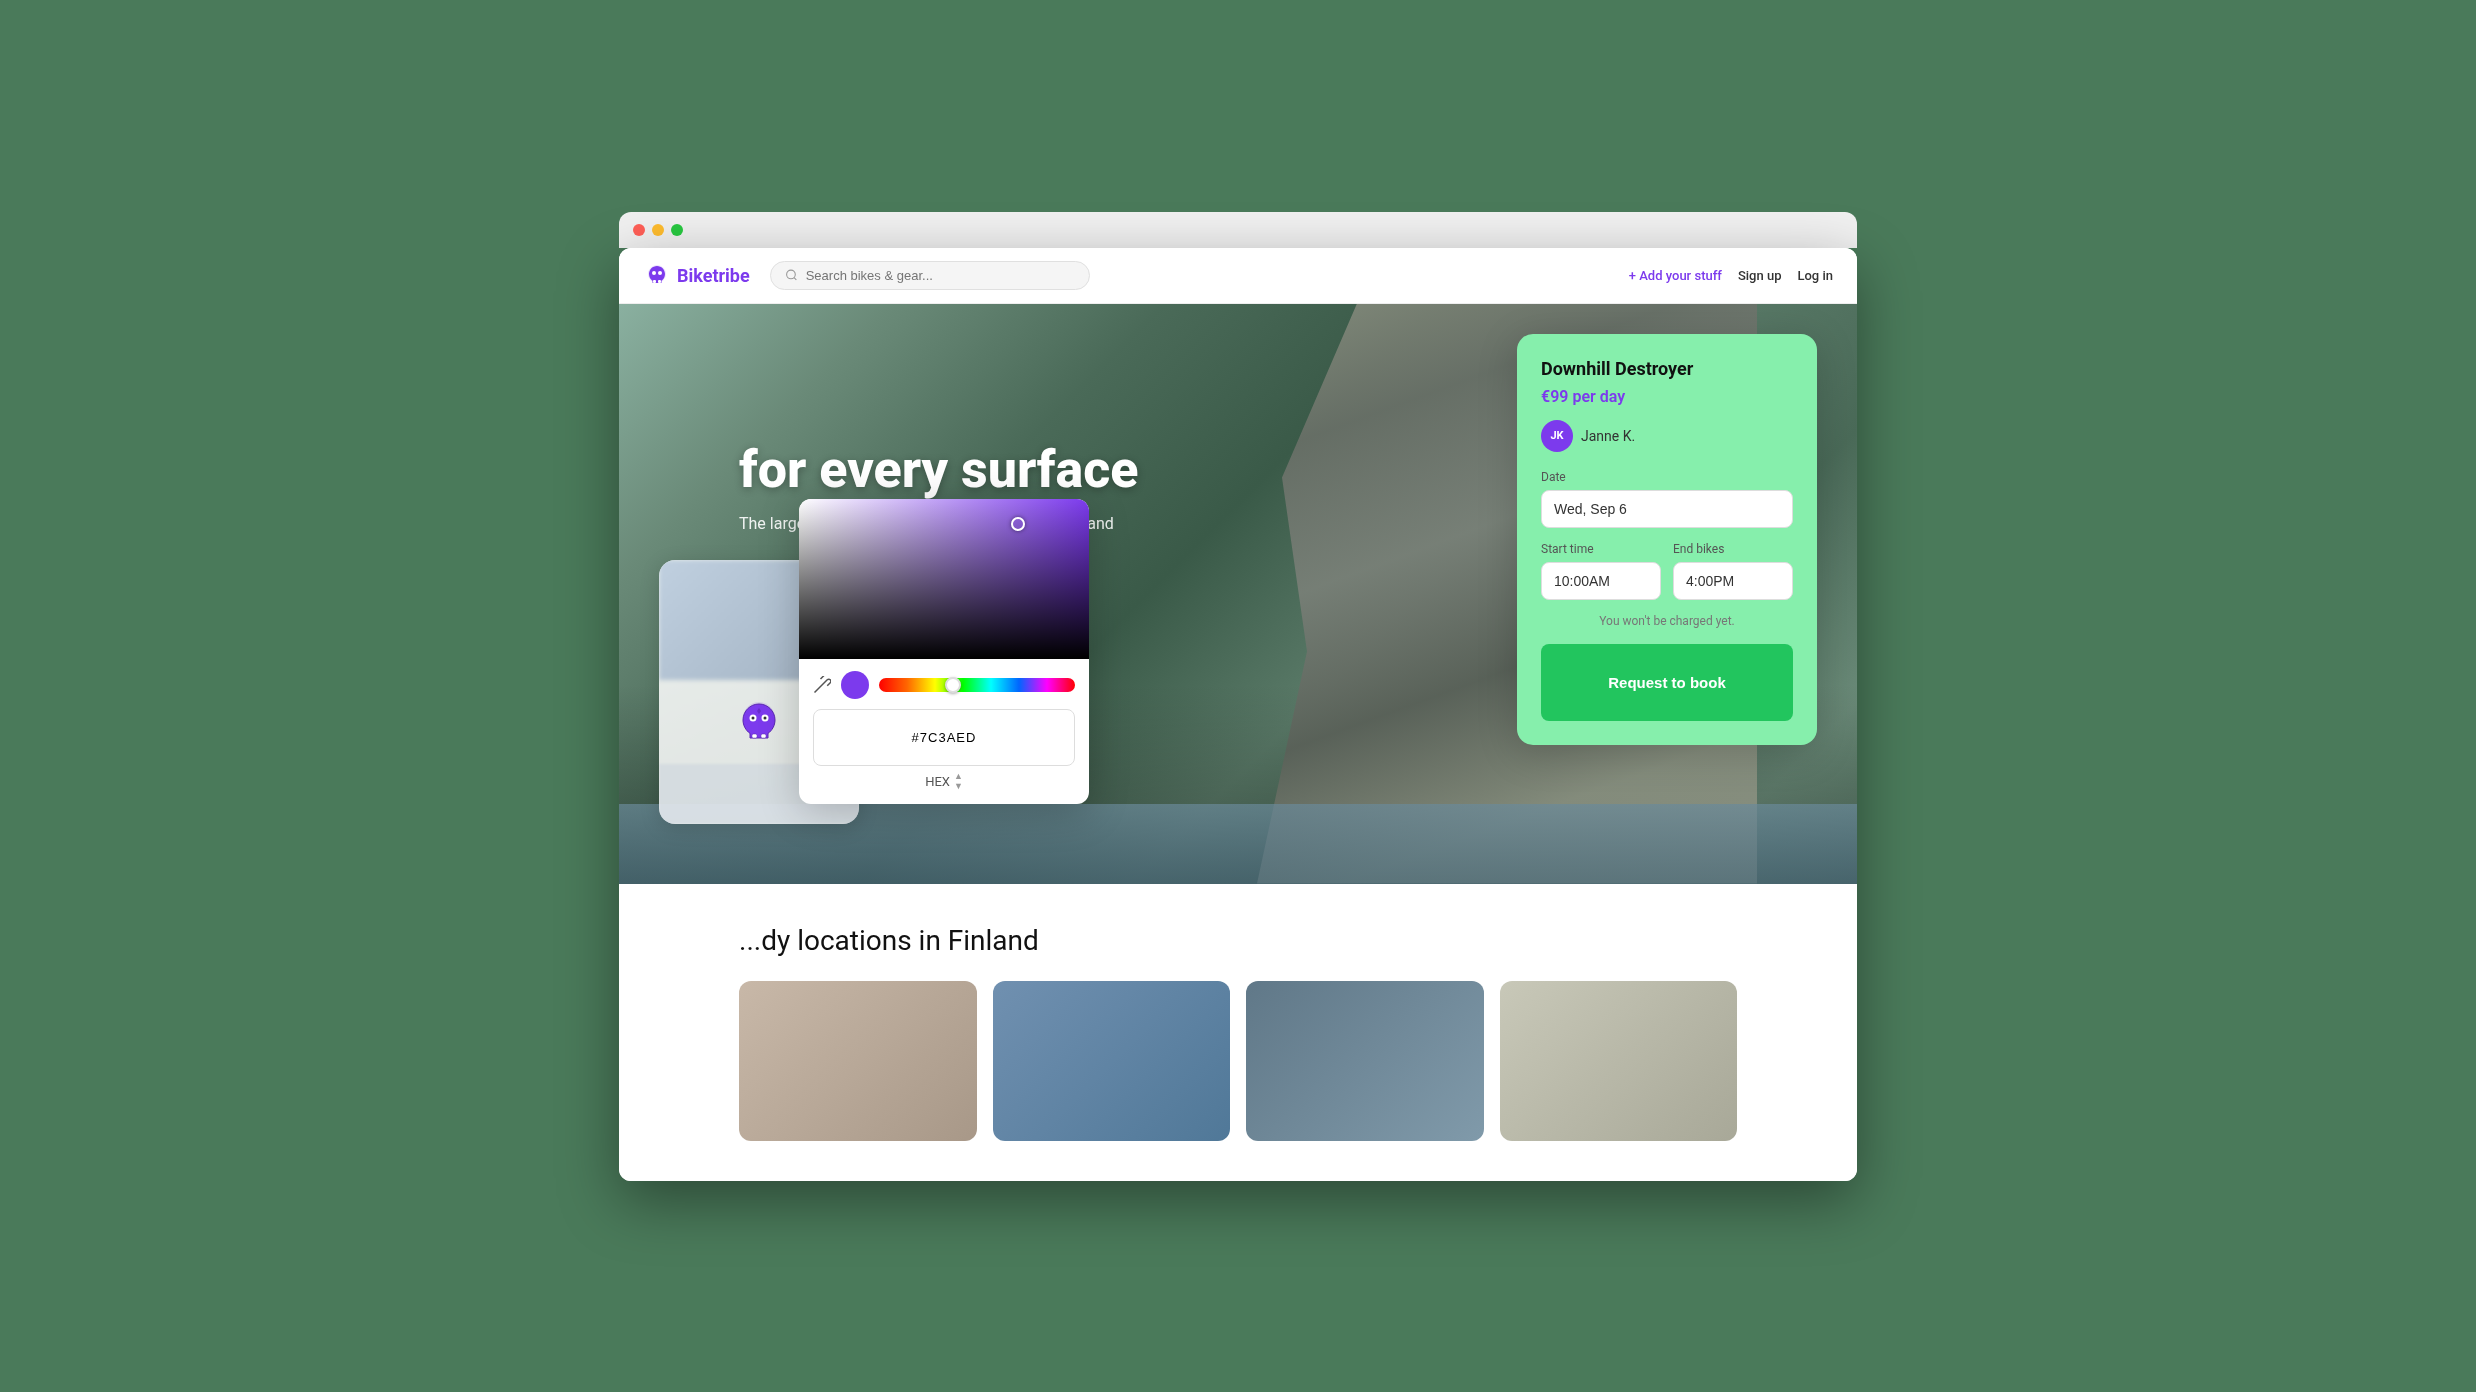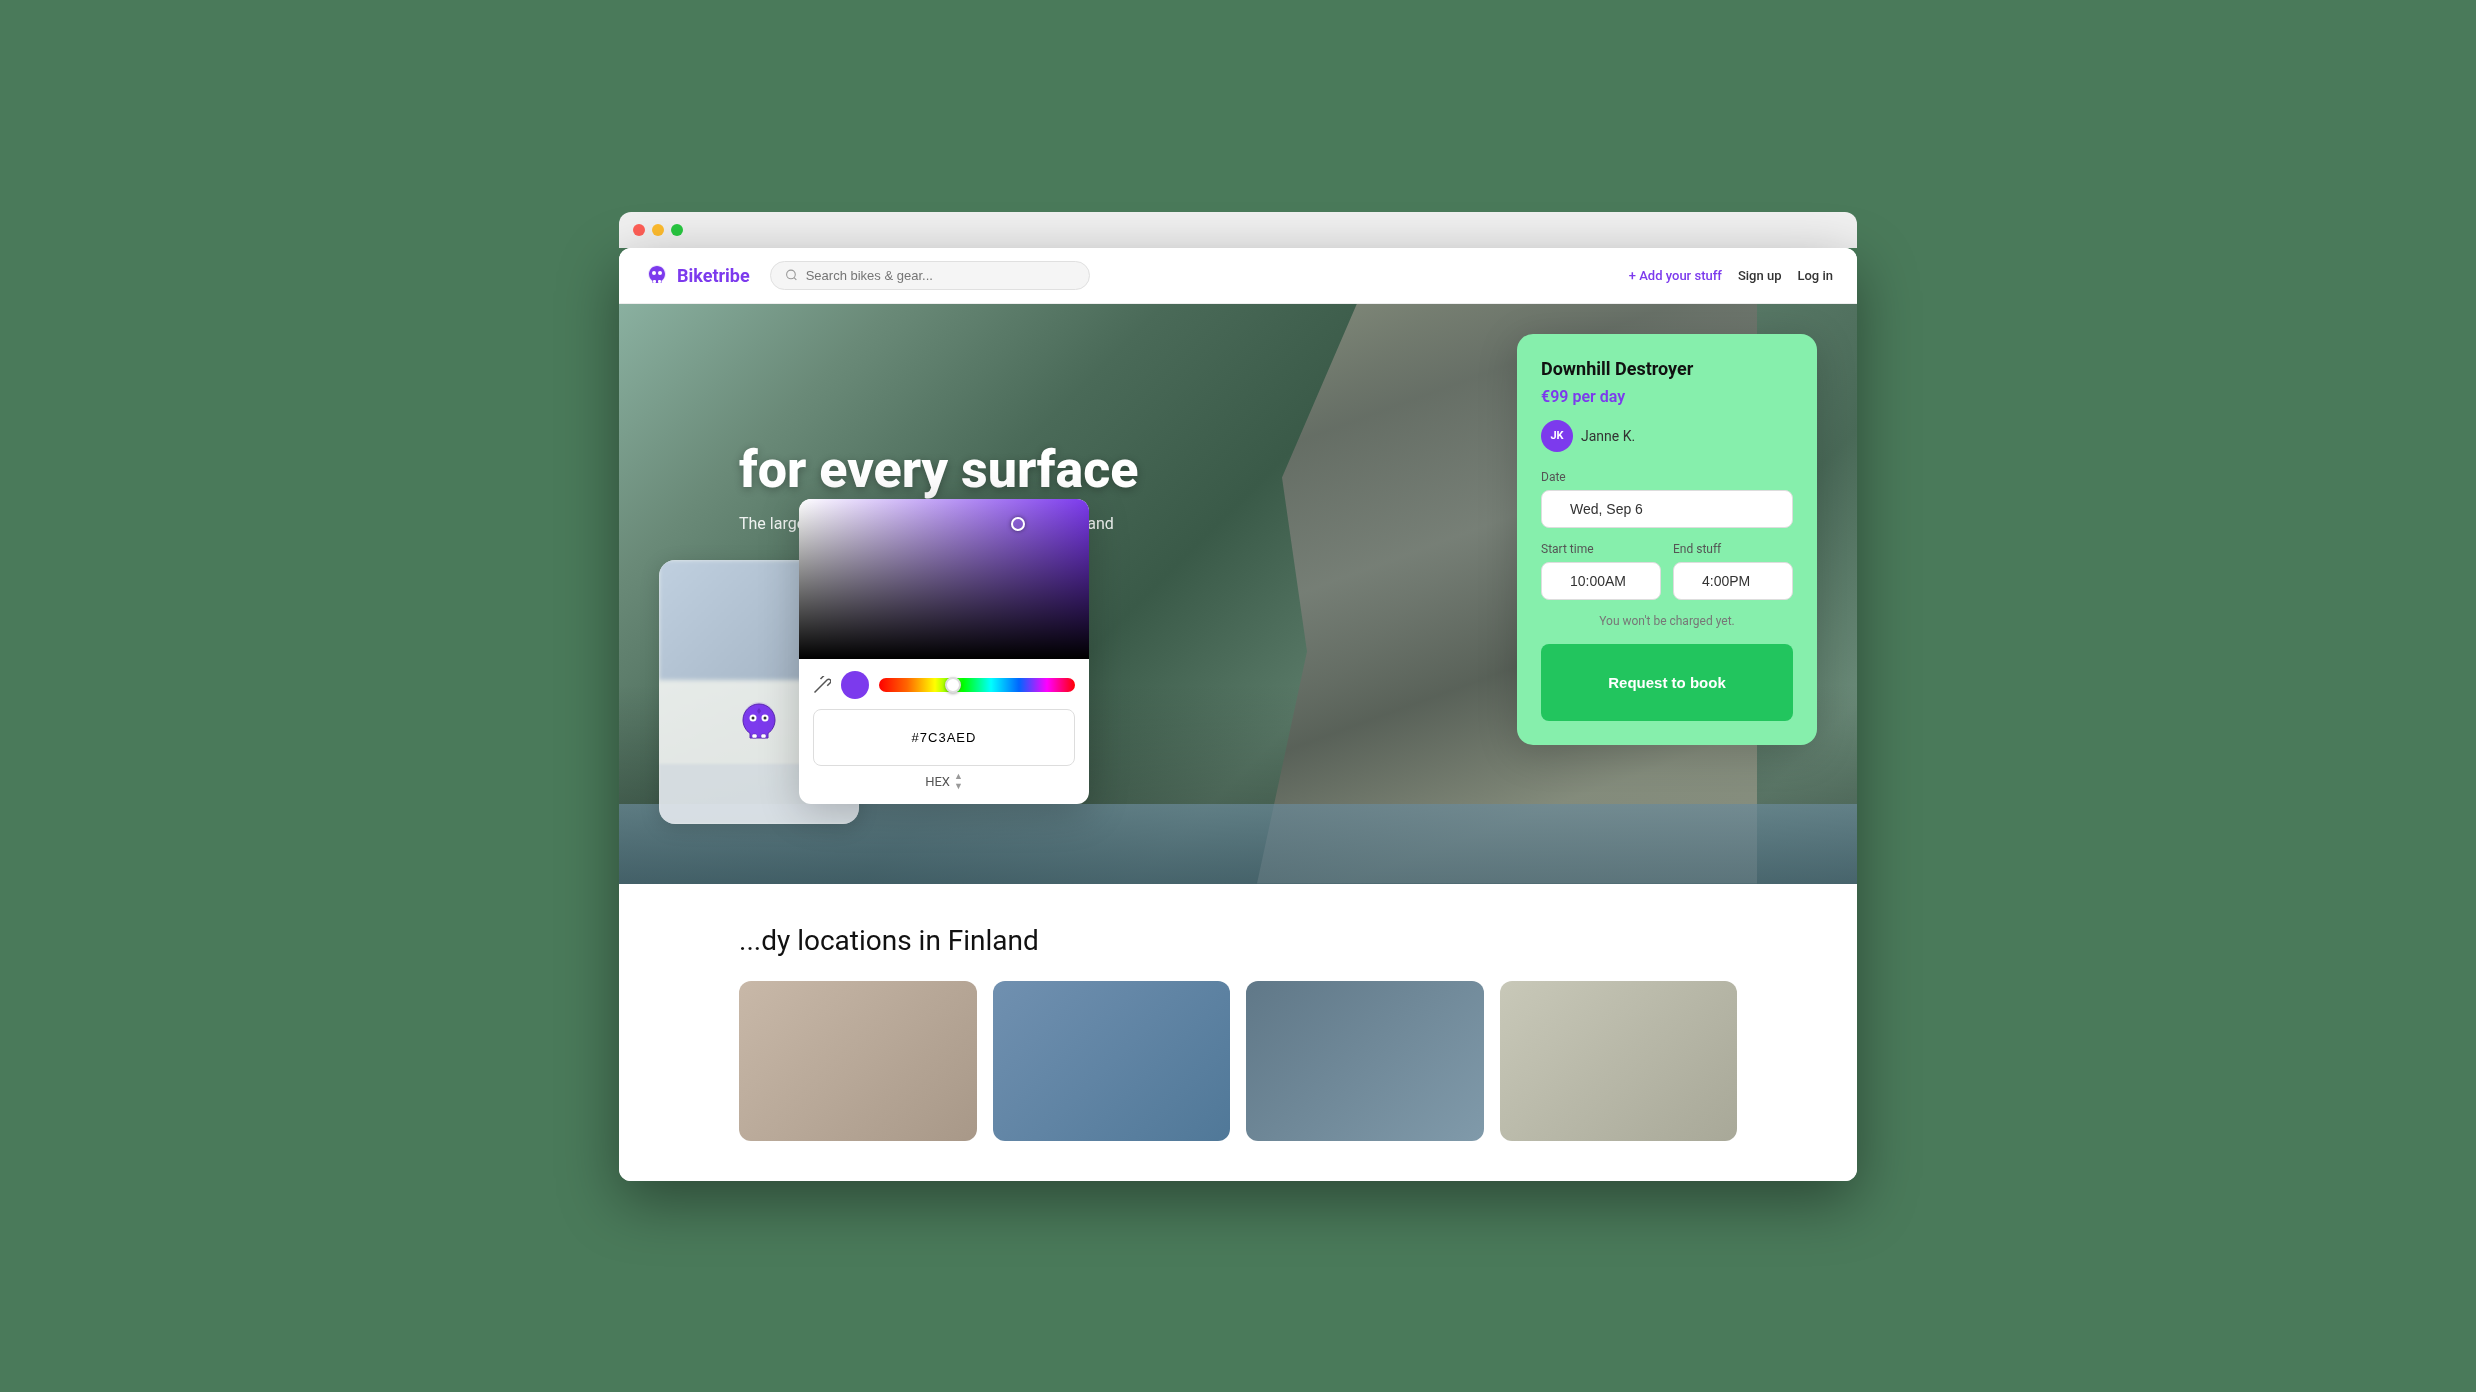--- a/index.html
+++ b/index.html
@@ -205,21 +205,21 @@
     }
     .form-label {
       font-size: 12px;
       color: #555;
       margin-bottom: 6px;
     }
     .form-input {
       width: 100%;
       border: 1px solid #ddd;
       border-radius: 8px;
-      padding: 10px 28px;
+      padding: 10px 12px;
       font-size: 14px;
       color: #333;
       margin-bottom: 14px;
       outline: none;
     }
     .time-row {
       display: flex;
       gap: 12px;
       margin-bottom: 14px;
     }
@@ -496,21 +496,21 @@
 
         <div class="form-label">Date</div>
         <input class="form-input" type="text" value="Wed, Sep 6" style="">
 
         <div class="time-row">
           <div class="time-col">
             <div class="form-label">Start time</div>
             <input class="form-input" type="text" value="10:00AM" style="">
           </div>
           <div class="time-col">
-            <div class="form-label">End stuff</div>
+            <div class="form-label">End bikes</div>
             <input class="form-input" type="text" value="4:00PM" style="">
           </div>
         </div>
 
         <div class="charge-note">You won't be charged yet.</div>
         <button class="book-btn">Request to book</button>
       </div>
 
       <div class="left-card">
         <div class="left-card-image"></div>

